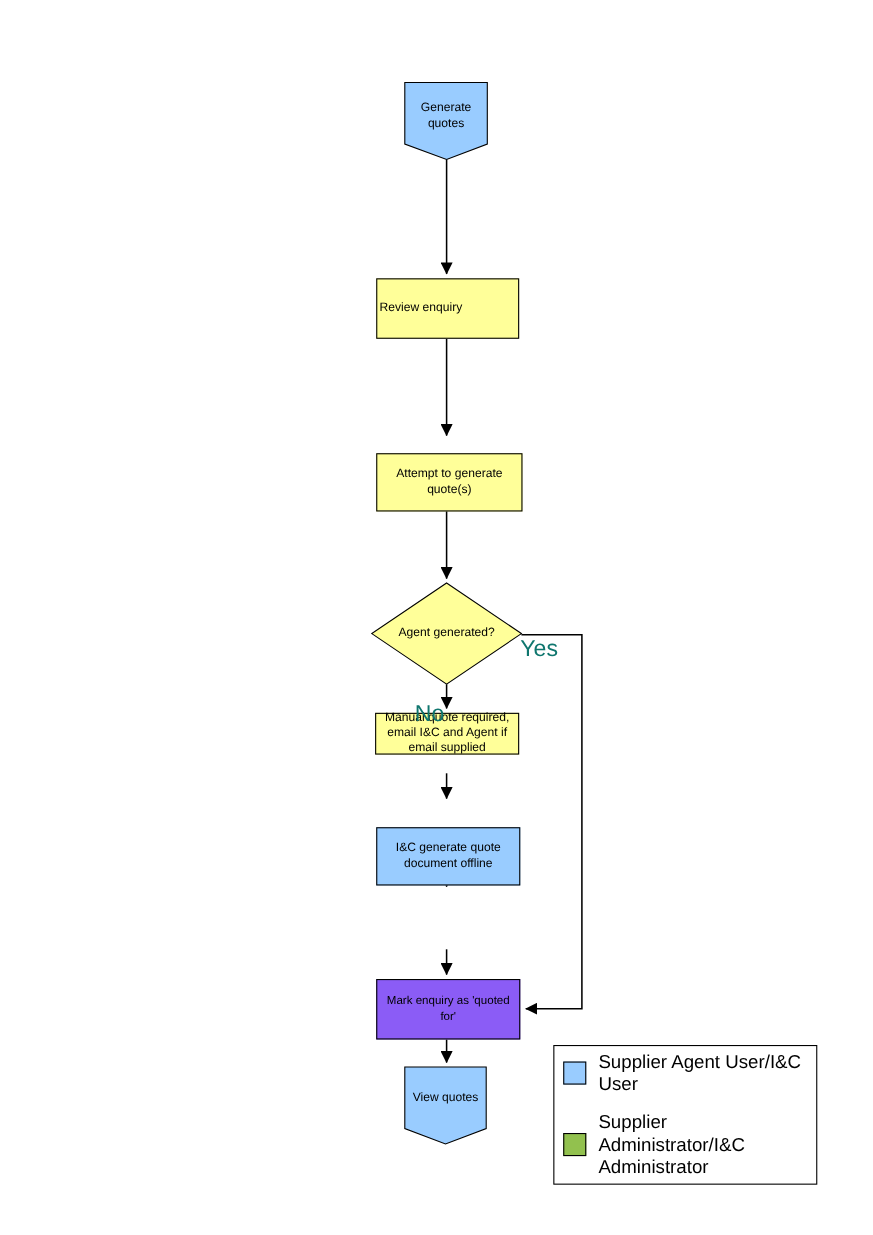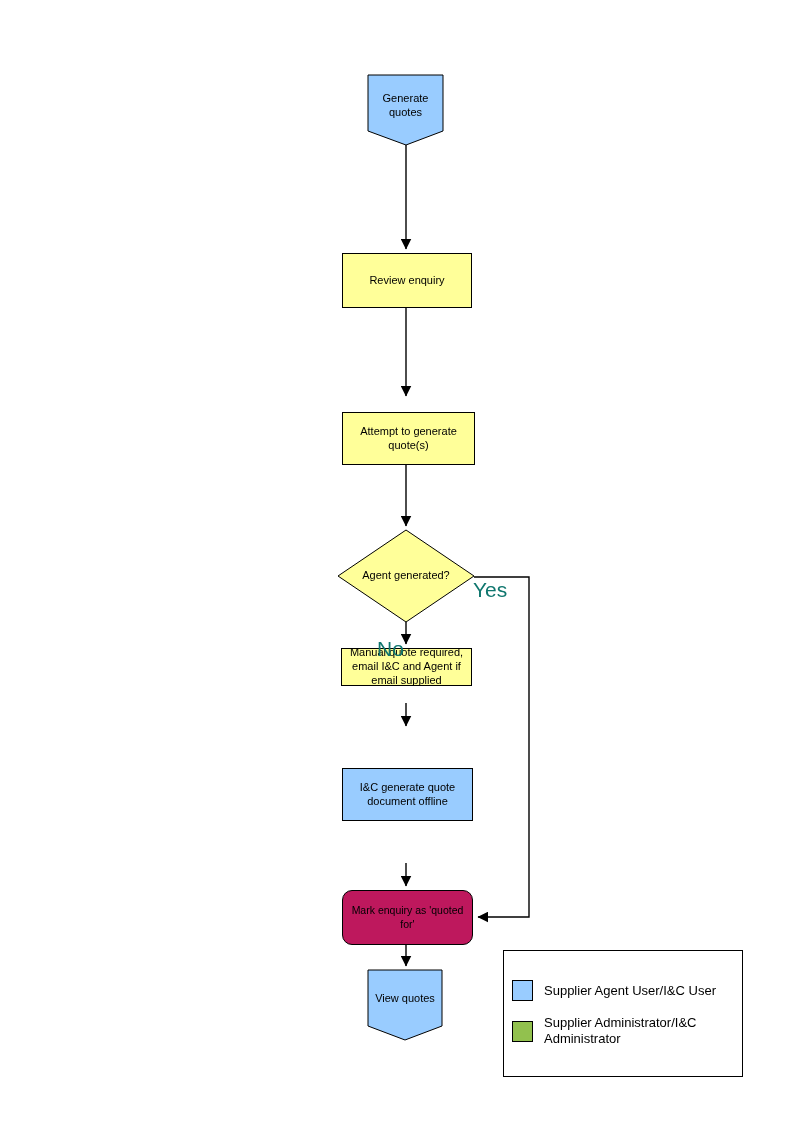--- a/index.html
+++ b/index.html
@@ -24,21 +24,20 @@
     text-align: center;
     font-size: 11px;
     line-height: 1.25;
     color: #000000;
   }
   .rect-node {
     position: absolute;
     border: 1px solid #000000;
     display: flex;
     align-items: center;
-    justify-content: center;
     text-align: center;
     font-size: 11px;
     line-height: 1.25;
     color: #000000;
     box-sizing: border-box;
     padding: 2px;
   }
   .branch-label {
     position: absolute;
     font-size: 21px;
@@ -65,21 +64,21 @@
     gap: 11px;
   }
   .legend-swatch {
     width: 21px;
     height: 21px;
     border: 1px solid #000000;
     flex: 0 0 auto;
     box-sizing: border-box;
   }
   .legend-label {
-    font-size: 13px;
+    font-size: 17px;
     line-height: 1.2;
     color: #000000;
     width: 196px;
   }
 </style>
 </head>
 <body>
 
 <div class="canvas">
 
@@ -122,26 +121,26 @@
   </div>
 
   <div class="rect-node" style="left: 342px; top: 400px; width: 133px; height: 53px; background-color: rgb(255, 255, 153); margin-top: 12px;">
     <span>Attempt to generate quote(s)</span>
   </div>
 
   <div class="rect-node" style="left: 341px; top: 648px; width: 131px; height: 38px; background-color: rgb(255, 255, 153);">
     <span>Manual quote required, email I&amp;C and Agent if email supplied</span>
   </div>
 
-  <div class="rect-node" style="left: 342px; top: 768px; width: 131px; height: 53px; background-color: rgb(153, 204, 255);">
+  <div class="rect-node" style="left: 342px; top: 752px; width: 131px; height: 53px; background-color: rgb(153, 204, 255);">
     <span>I&amp;C generate quote document offline</span>
   </div>
 
 
-  <div class="rect-node" style="left: 342px; top: 890px; width: 131px; height: 55px; font-size: 10.5px; padding: 1px; background-color: #be185d; border-radius: 10px;">
+  <div class="rect-node" style="left: 342px; top: 890px; width: 131px; height: 55px; font-size: 10.5px; padding: 1px; background-color: #8b5cf6;">
     <span>Mark enquiry as 'quoted for'</span>
   </div>
 
   <div class="branch-label" style="left:473px; top:579px;">Yes</div>
   <div class="branch-label" style="left:377px; top:638px;">No</div>
 
   <div class="legend">
     <div class="legend-row">
       <div class="legend-swatch" style="background-color: rgb(153, 204, 255);"></div>
       <div class="legend-label">Supplier Agent User/I&amp;C User</div>

